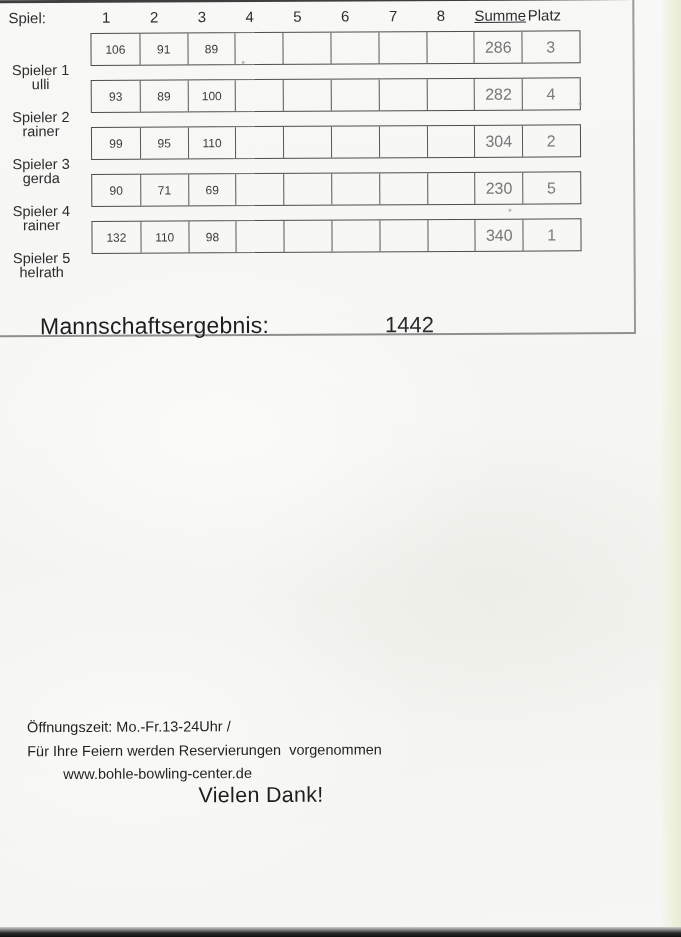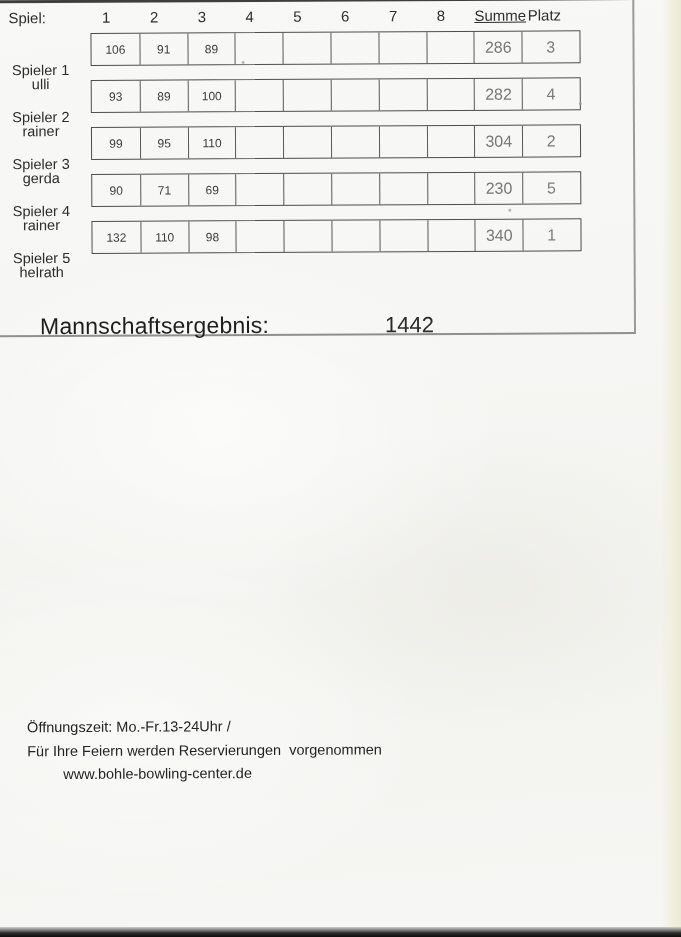--- a/index.html
+++ b/index.html
@@ -178,20 +178,21 @@
         </div>
 
         <div class="team-label">Mannschaftsergebnis:</div>
         <div class="team-value">1442</div>
       </div>
     </div>
 
     <div class="f-line f-hours-left">Öffnungszeit: Mo.-Fr.13-24Uhr /</div>
     <div class="f-line f-reserve">Für Ihre Feiern werden Reservierungen  vorgenommen</div>
     <div class="f-line f-web">www.bohle-bowling-center.de</div>
+    <div class="f-thanks">Vielen Dank!</div>
 
     <div class="speck" style="left:243px;top:62px"></div>
     <div class="speck" style="left:580px;top:105px"></div>
     <div class="speck" style="left:509px;top:211px"></div>
   </div>
 
   <div class="edge-right"></div>
   <div class="edge-bottom"></div>
 </div>
 

